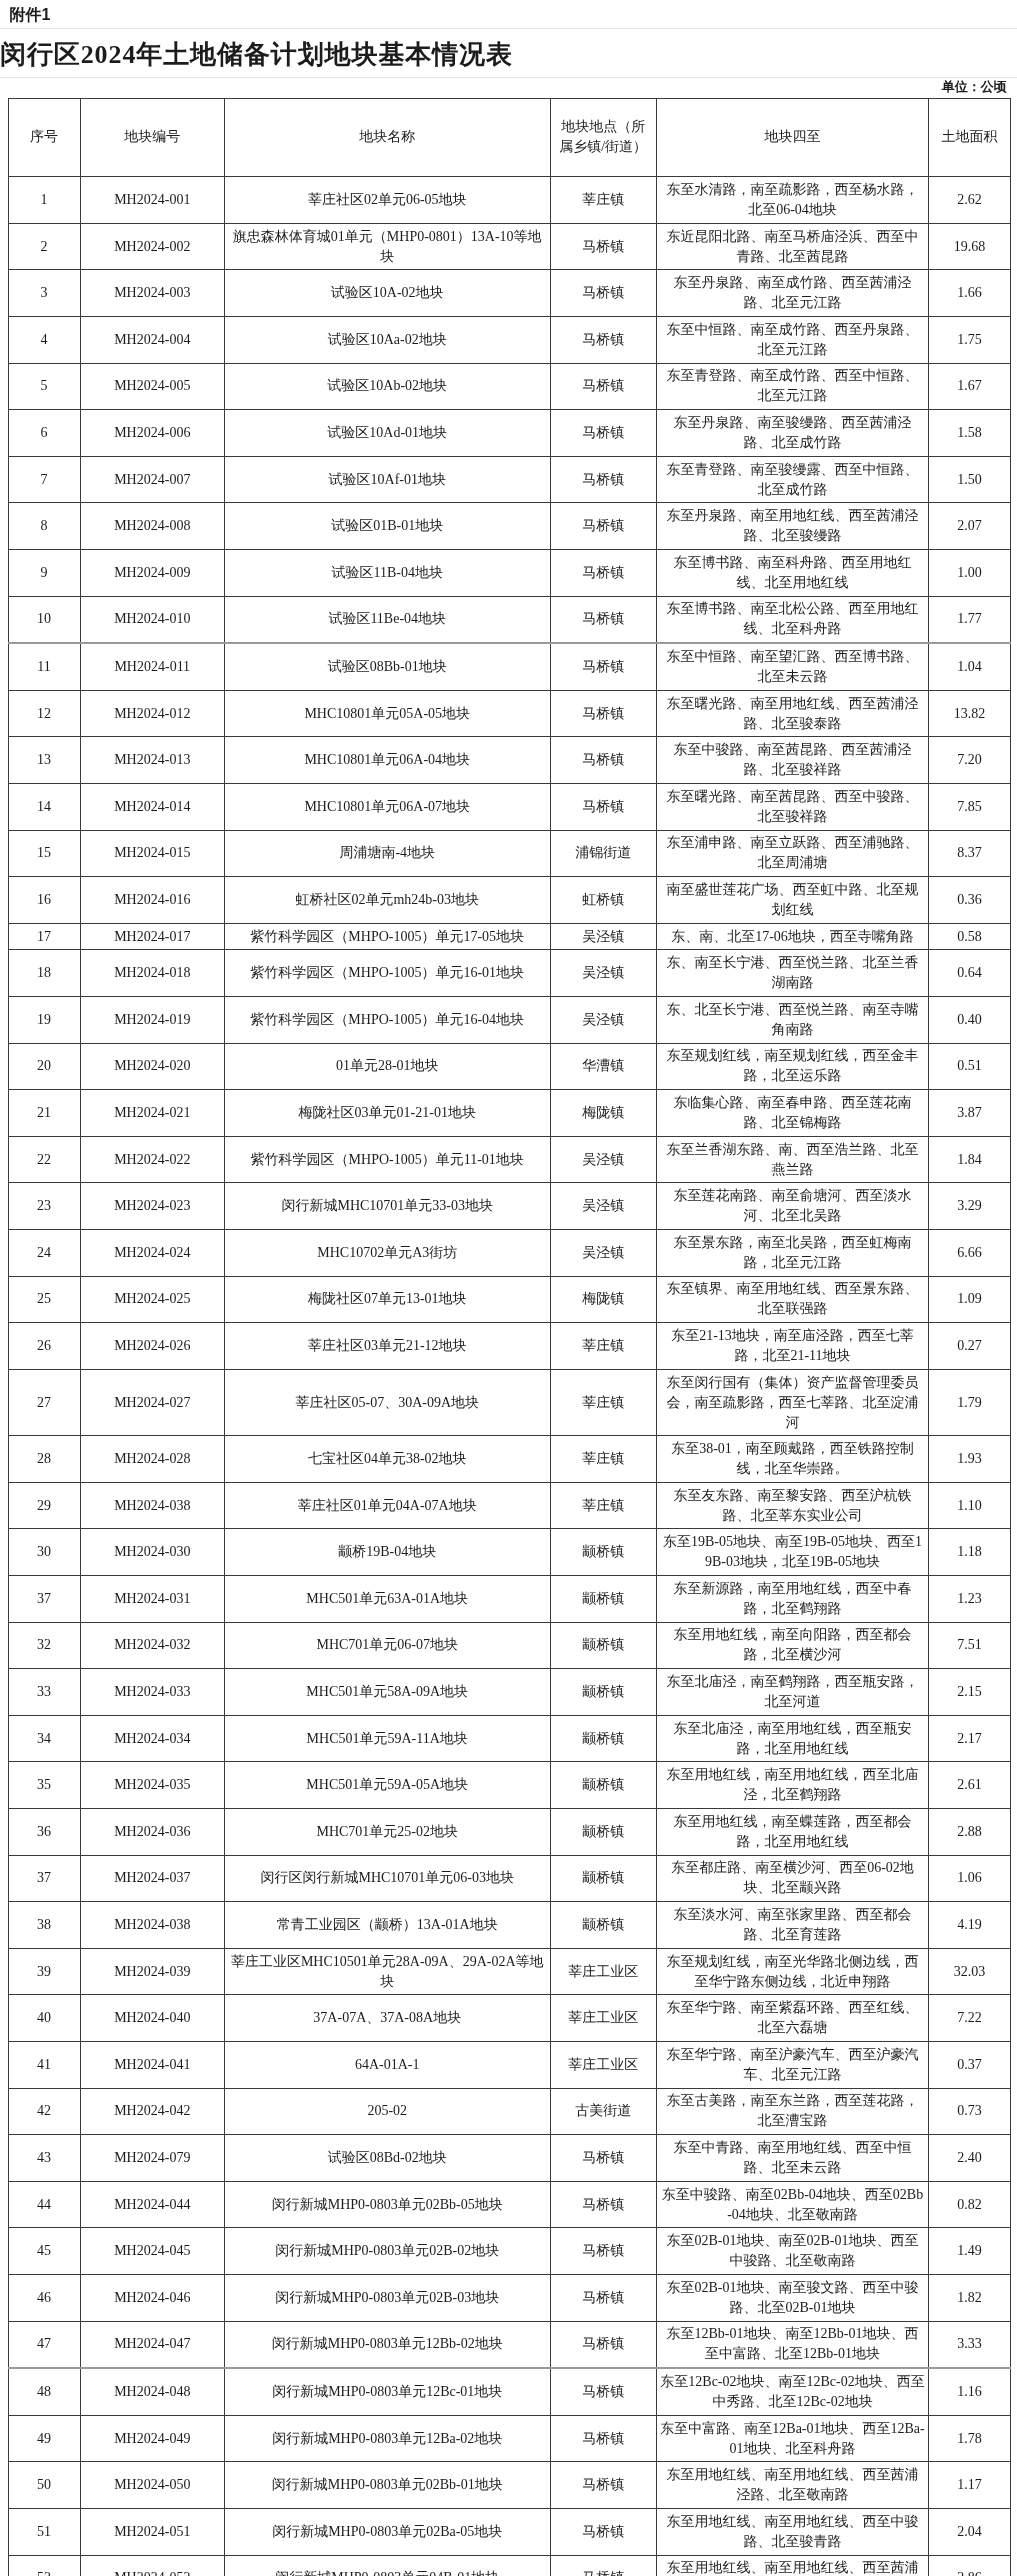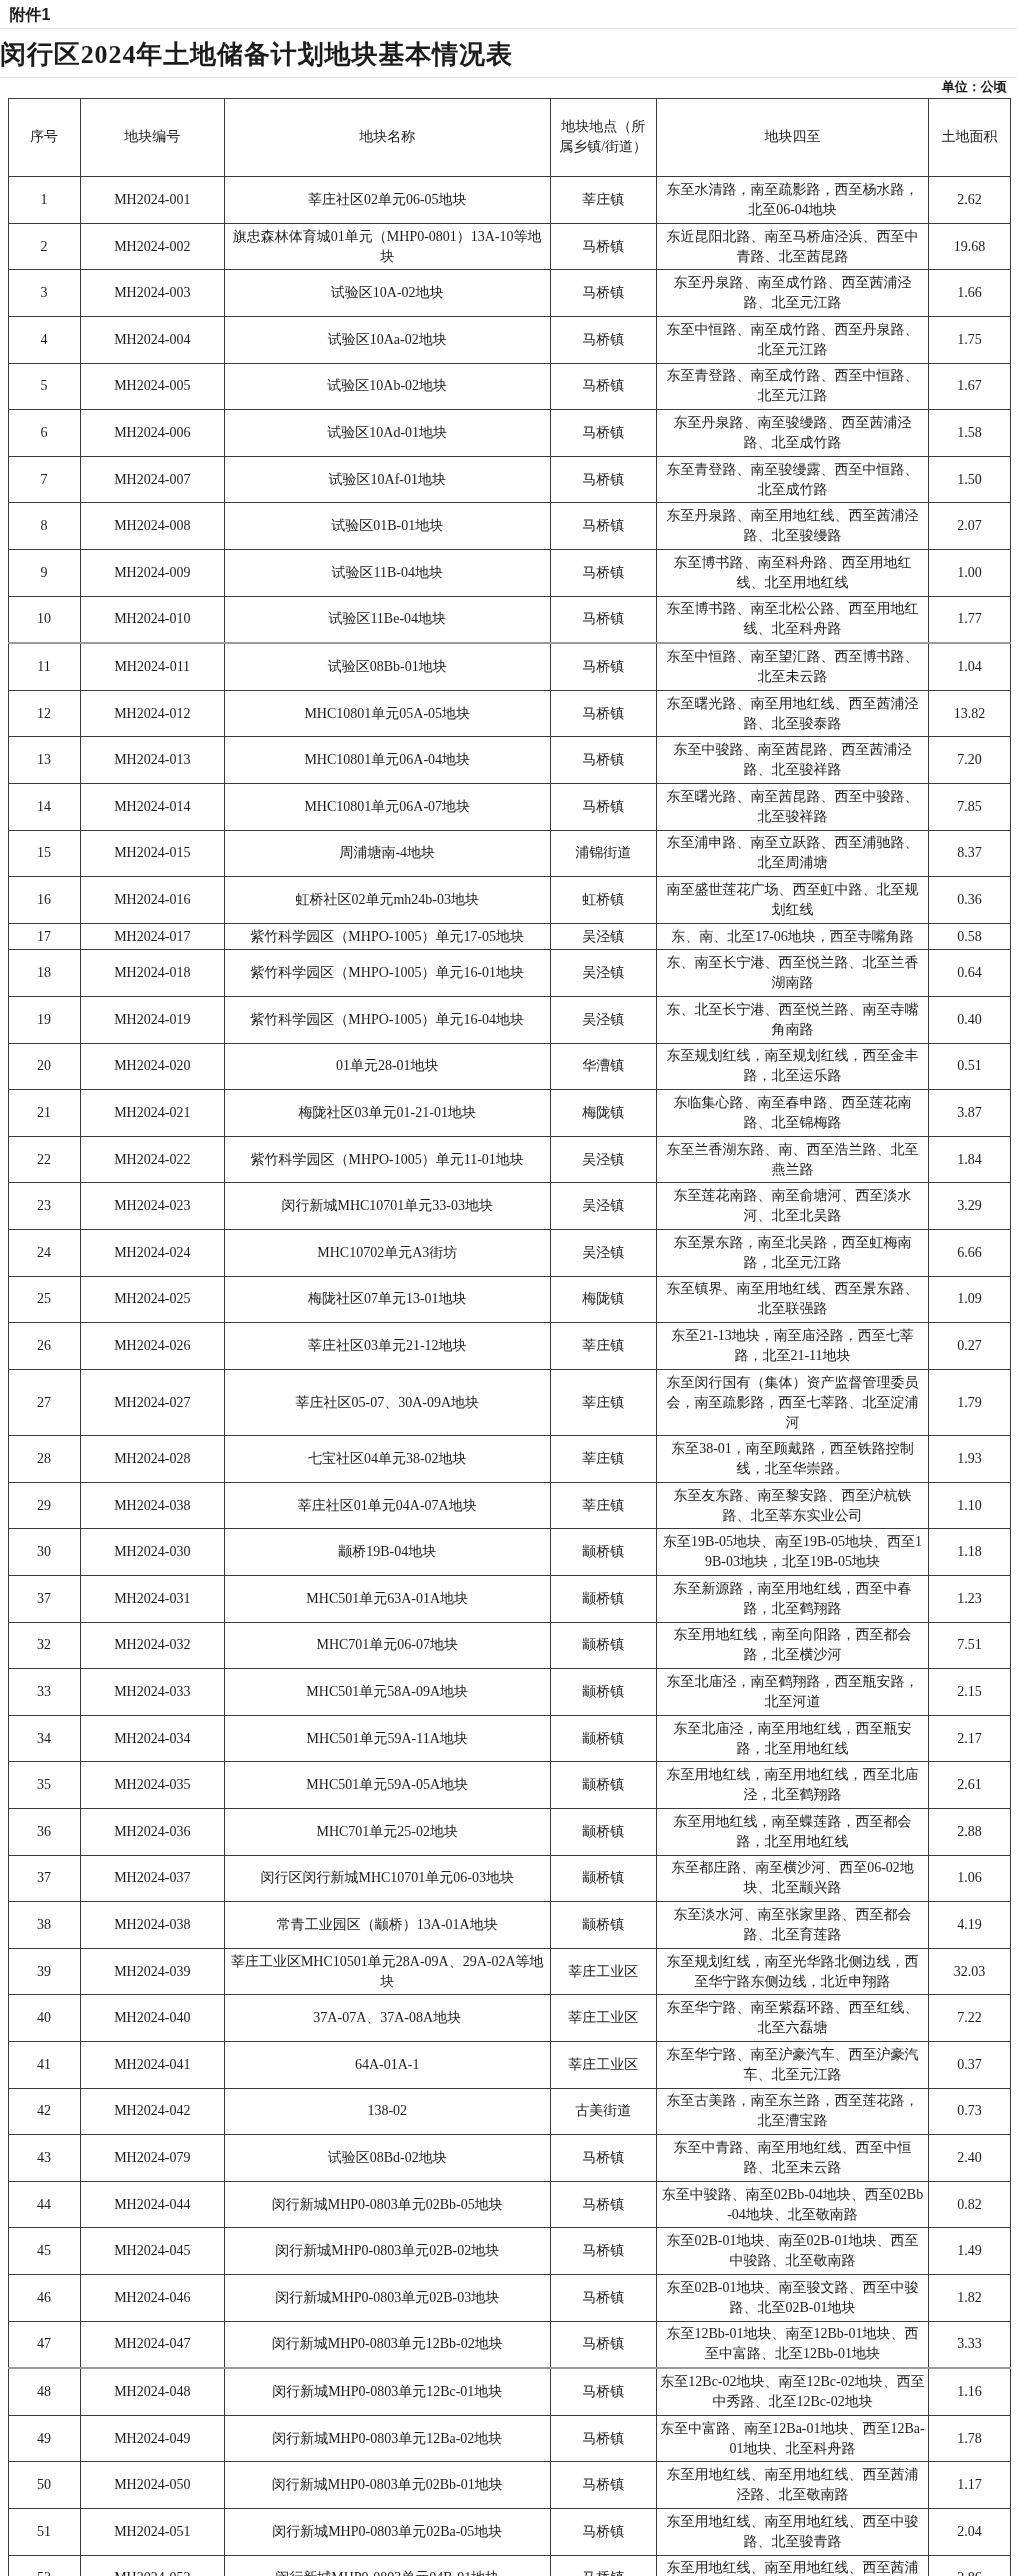--- a/index.html
+++ b/index.html
@@ -376,21 +376,21 @@
     <td class="num">41</td>
     <td class="num">MH2024-041</td>
     <td>64A-01A-1</td>
     <td>莘庄工业区</td>
     <td>东至华宁路、南至沪豪汽车、西至沪豪汽车、北至元江路</td>
     <td class="num">0.37</td>
   </tr>
         <tr>
     <td class="num">42</td>
     <td class="num">MH2024-042</td>
-    <td>138-02</td>
+    <td>205-02</td>
     <td>古美街道</td>
     <td>东至古美路，南至东兰路，西至莲花路，北至漕宝路</td>
     <td class="num">0.73</td>
   </tr>
         <tr>
     <td class="num">43</td>
     <td class="num">MH2024-079</td>
     <td>试验区08Bd-02地块</td>
     <td>马桥镇</td>
     <td>东至中青路、南至用地红线、西至中恒路、北至未云路</td>

